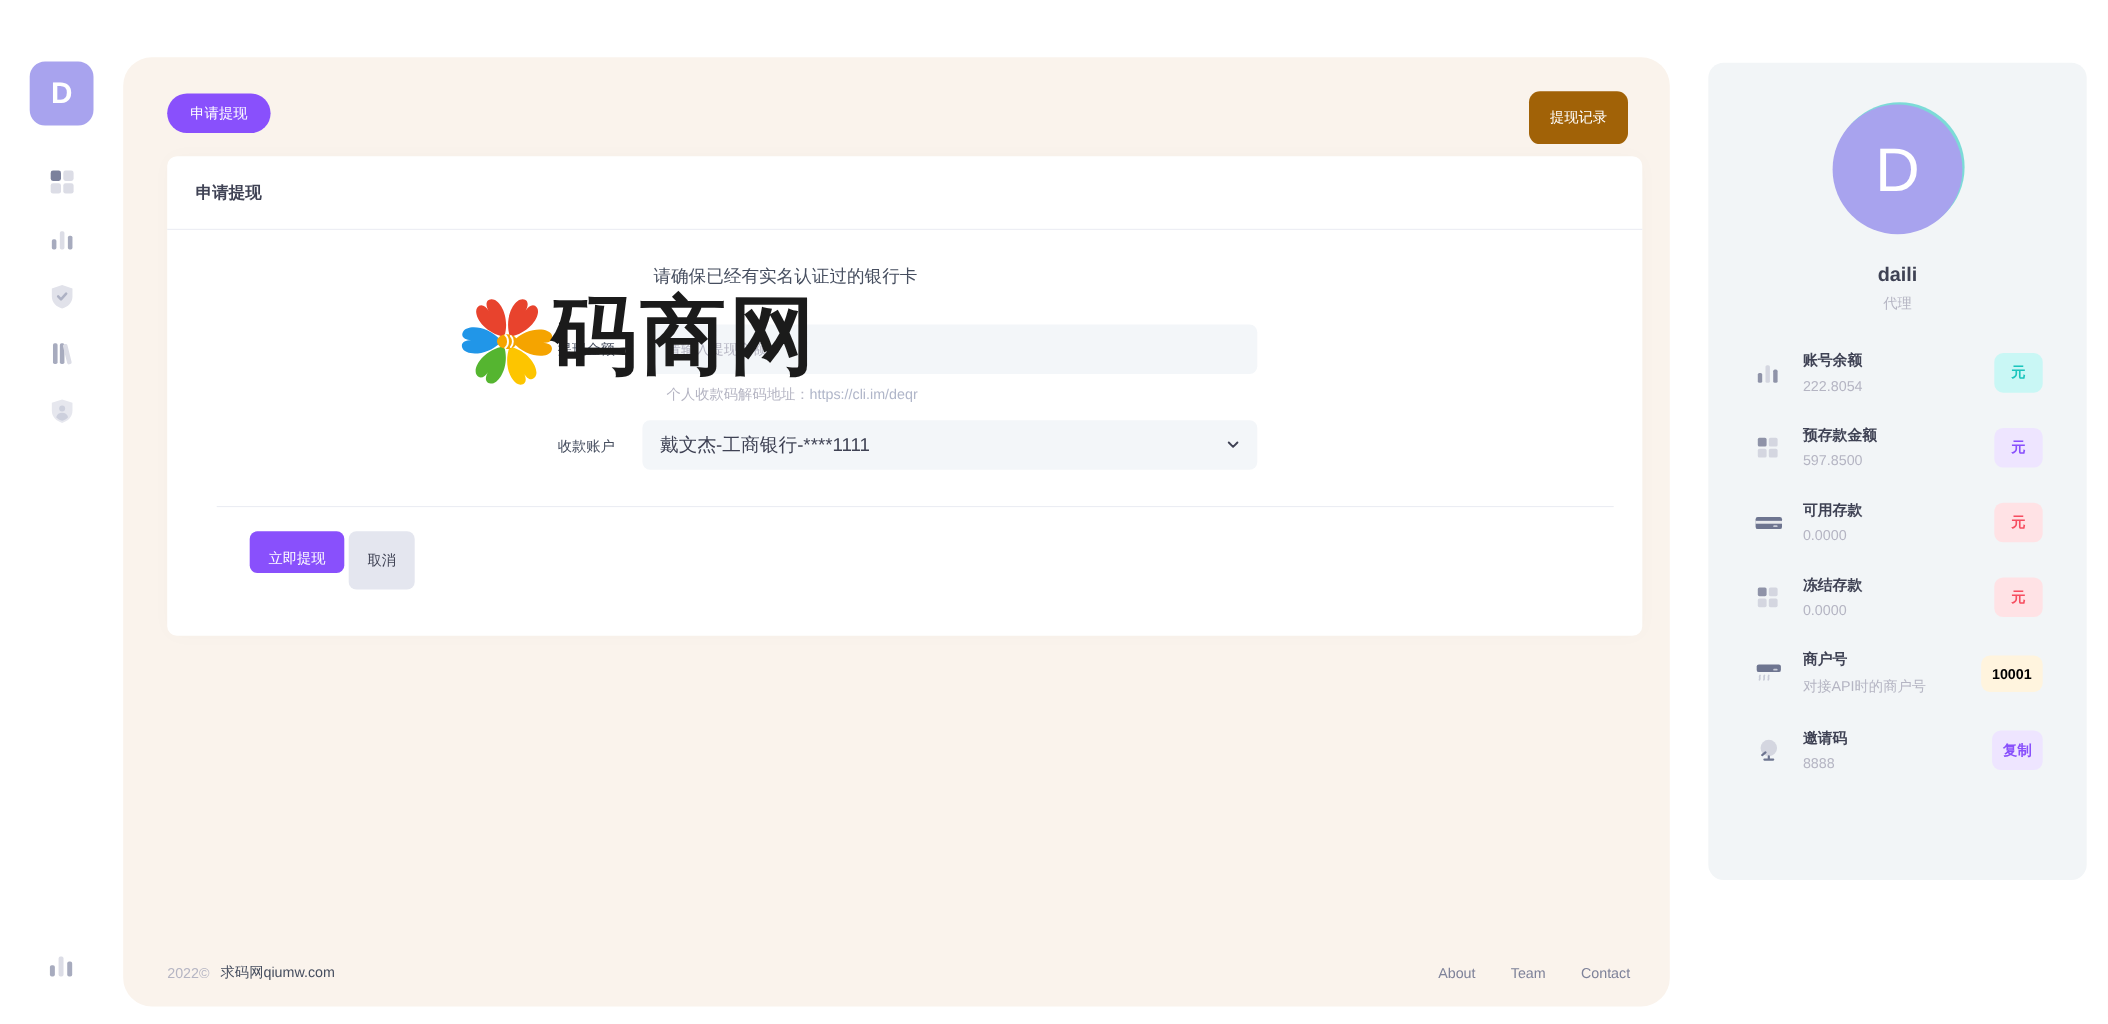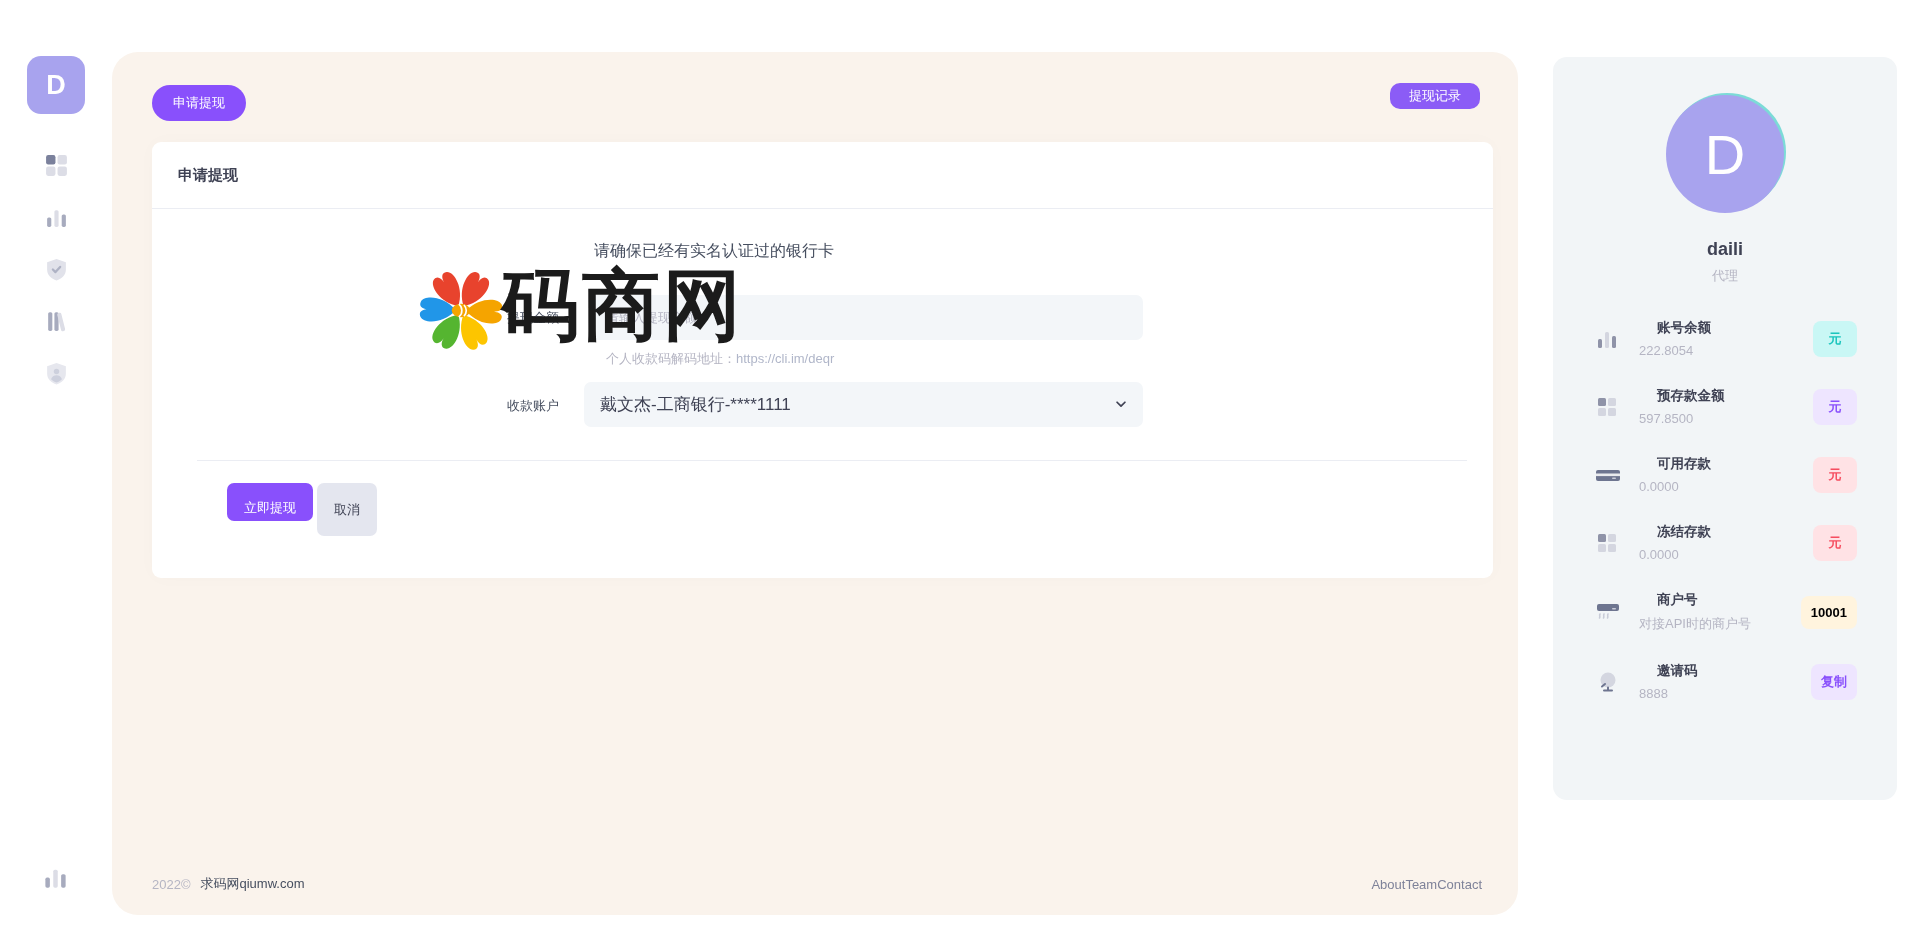--- a/index.html
+++ b/index.html
@@ -17,22 +17,22 @@
   .side-icon { width:27px; height:27px; display:flex; align-items:center; justify-content:center; cursor:pointer; }
   .side-icon svg { display:block; }
   .side-bottom { position:absolute; left:42px; top:864px; }
 
   
   .main { position:absolute; left:112px; top:52px; width:1406px; height:863px;
     background:#faf3ec; border-radius:26px; }
   .btn-pill { position:absolute; left:40px; top:33px; height:36px; padding:0 21px;
     border:none; border-radius:18px; background:#8950fc; color:#fff; font-size:13px; cursor:pointer;
     font-family:inherit; }
-  .btn-dark { position:absolute; right:38px; top:31px; height:26px; padding:0 19px;
-    border:none; border-radius:10px; background:#8b5cf6; color:#fff; font-size:13px; cursor:pointer;
+  .btn-dark { position:absolute; right:38px; top:31px; height:48px; padding:0 19px;
+    border:none; border-radius:10px; background:#a16207; color:#fff; font-size:13px; cursor:pointer;
     font-family:inherit; }
 
   
   .card { position:absolute; left:40px; top:90px; width:1341px; height:436px;
     background:#fff; border-radius:9px; box-shadow:0 0 20px 0 rgba(76,87,125,.02); }
   .card-header { height:67px; border-bottom:1px solid #ebedf3; display:flex; align-items:center;
     padding-left:26px; }
   .card-title { font-size:15px; font-weight:600; color:#3f4254; }
   .card-body { position:relative; height:368px;margin-left:19px; }
 
@@ -75,36 +75,36 @@
     background:#f2f5f7; border-radius:14px; }
   .panel-avatar { width:118px; height:118px; border-radius:50%; background:#a8a3ee;
     color:#fff; font-size:56px; font-weight:400; display:flex; align-items:center; justify-content:center;
     margin:38px auto 0; box-shadow:2px -2px 0 rgba(27,197,189,.55); }
   .panel-name { text-align:center; margin-top:26px; font-size:18px; font-weight:700; color:#3f4254; }
   .panel-role { text-align:center; margin-top:7px; font-size:13px; color:#b5b5c3; }
   .stats { margin-top:34px; padding:0 40px 0 42px; }
   .stat-row { display:flex; align-items:center; margin-bottom:29px; }
   .stat-icon { width:30px; flex:0 0 30px; display:flex; align-items:center; }
   .stat-texts { flex:1; padding-left:14px; }
-  .stat-label { font-size:13.5px; font-weight:700; color:#3f4254;margin-left:18px; }
+  .stat-label { font-size:13.5px; font-weight:700; color:#3f4254; }
   .stat-value { font-size:13px; color:#b5b5c3; margin-top:6px; }
   .badge { min-width:44px; text-align:center; padding:9px 10px; border-radius:8px;
     font-size:13px; font-weight:700; cursor:default; }
   .badge.teal   { background:#c9f7f5; color:#1bc5bd; }
   .badge.purple { background:#eee5ff; color:#8950fc; }
   .badge.red    { background:#ffe2e5; color:#f64e60; }
   .badge.orange { background:#fff4de; color:#000000; }
   .badge.clickable { cursor:pointer; }
 
   
   .footer { position:absolute; left:40px; right:36px; bottom:22px;
     display:flex; align-items:center; font-size:13px; }
   .footer-year { color:#b5b5c3; }
   .footer-site { color:#464e5f; margin-left:10px; }
-  .footer-links { margin-left:auto; display:flex; }
+  .footer-links { margin-left:auto; display:flex; gap:32px; }
   .footer-links a { color:#7e8299; text-decoration:none; cursor:pointer; }
 </style>
 </head>
 <body>
 
 <div class="canvas">
 
   <div class="sidebar">
     <div class="side-avatar">D</div>
 

